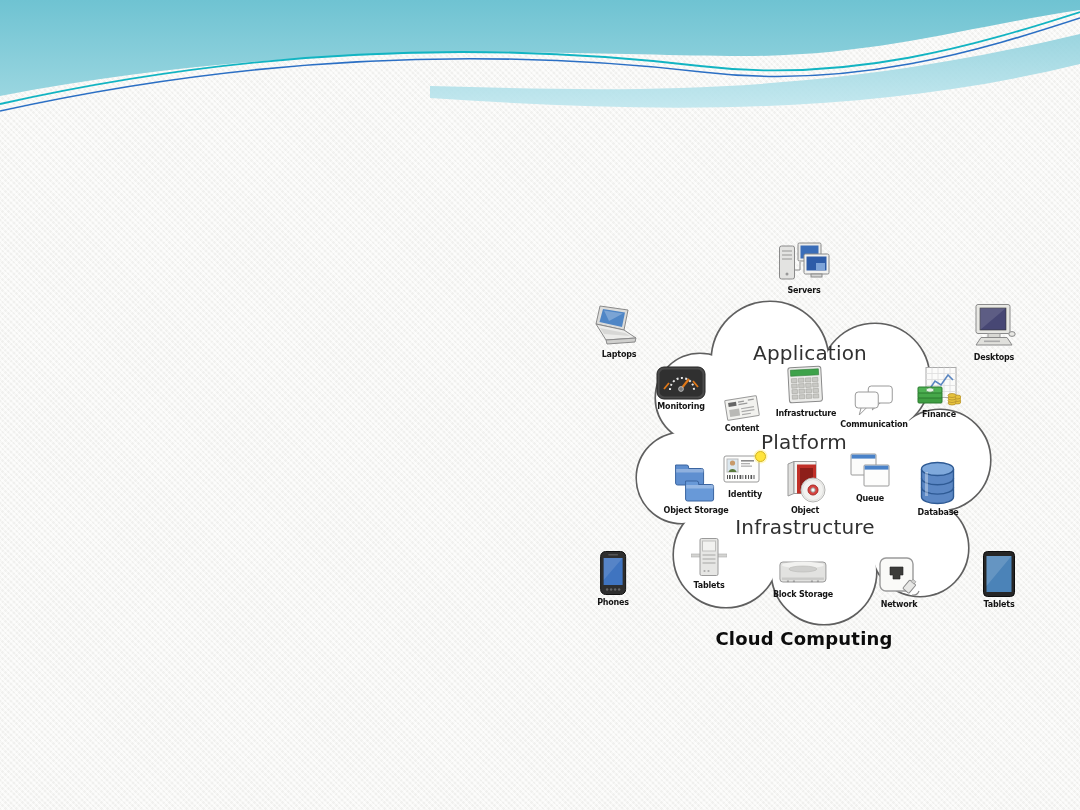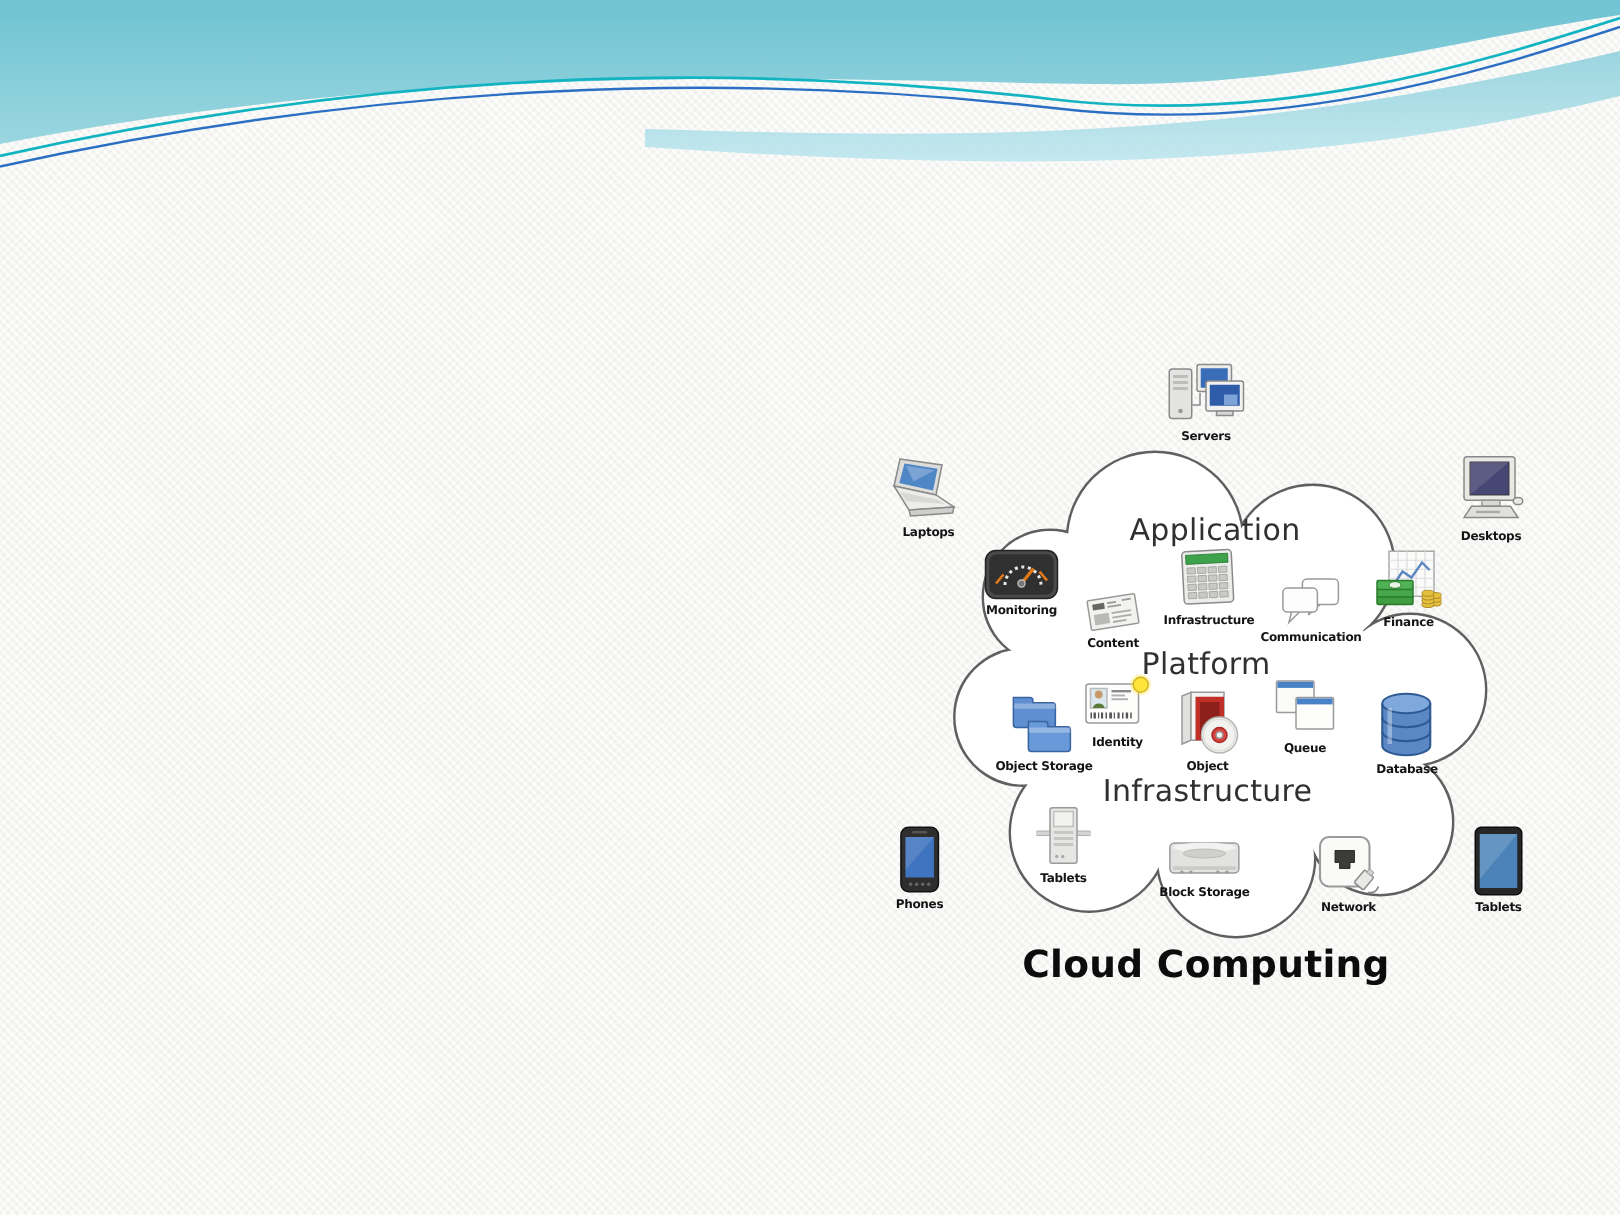--- a/index.html
+++ b/index.html
@@ -16,21 +16,21 @@
   .node{position:absolute; transform:translateX(-50%); display:flex; flex-direction:column; align-items:center;}
   .node .lbl{
     font-size:8px; font-weight:bold; color:#141414; white-space:nowrap;
     margin-top:2px; letter-spacing:-0.2px; text-align:center;
   }
   .layer-label{
     position:absolute; transform:translateX(-50%); font-size:20px; color:#303030;
     white-space:nowrap; letter-spacing:0.2px;
   }
   .title{
-    position:absolute; transform:translateX(-50%); font-size:25px; font-weight:bold;
+    position:absolute; transform:translateX(-50%); font-size:18px; font-weight:bold;
     color:#0c0c0c; white-space:nowrap; letter-spacing:0.2px;
   }
 </style>
 </head>
 <body>
 
 <div class="slide">
 
   <svg class="header-svg" width="1080" height="130" viewBox="0 0 1080 130">
     <defs>

